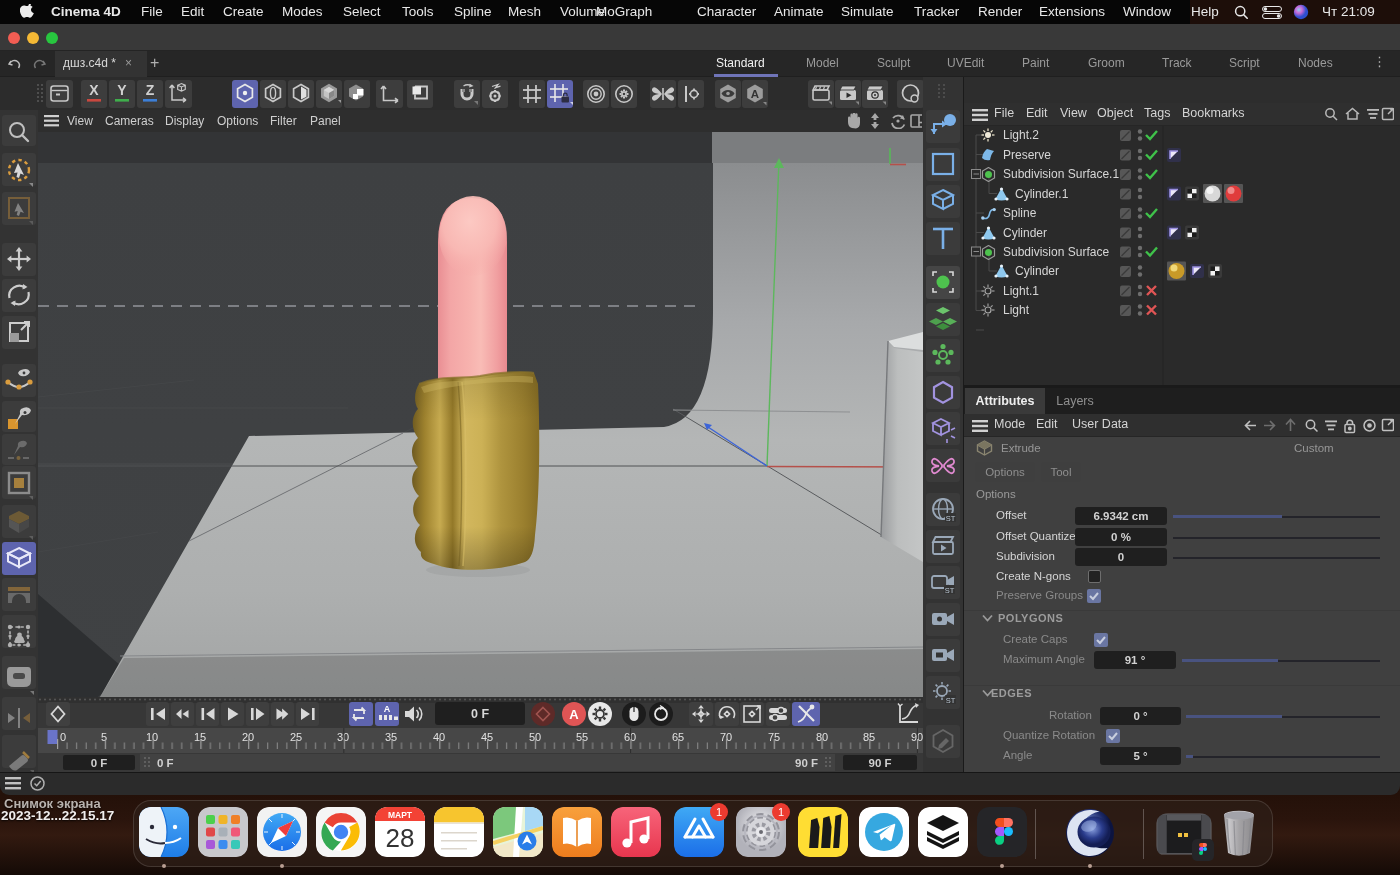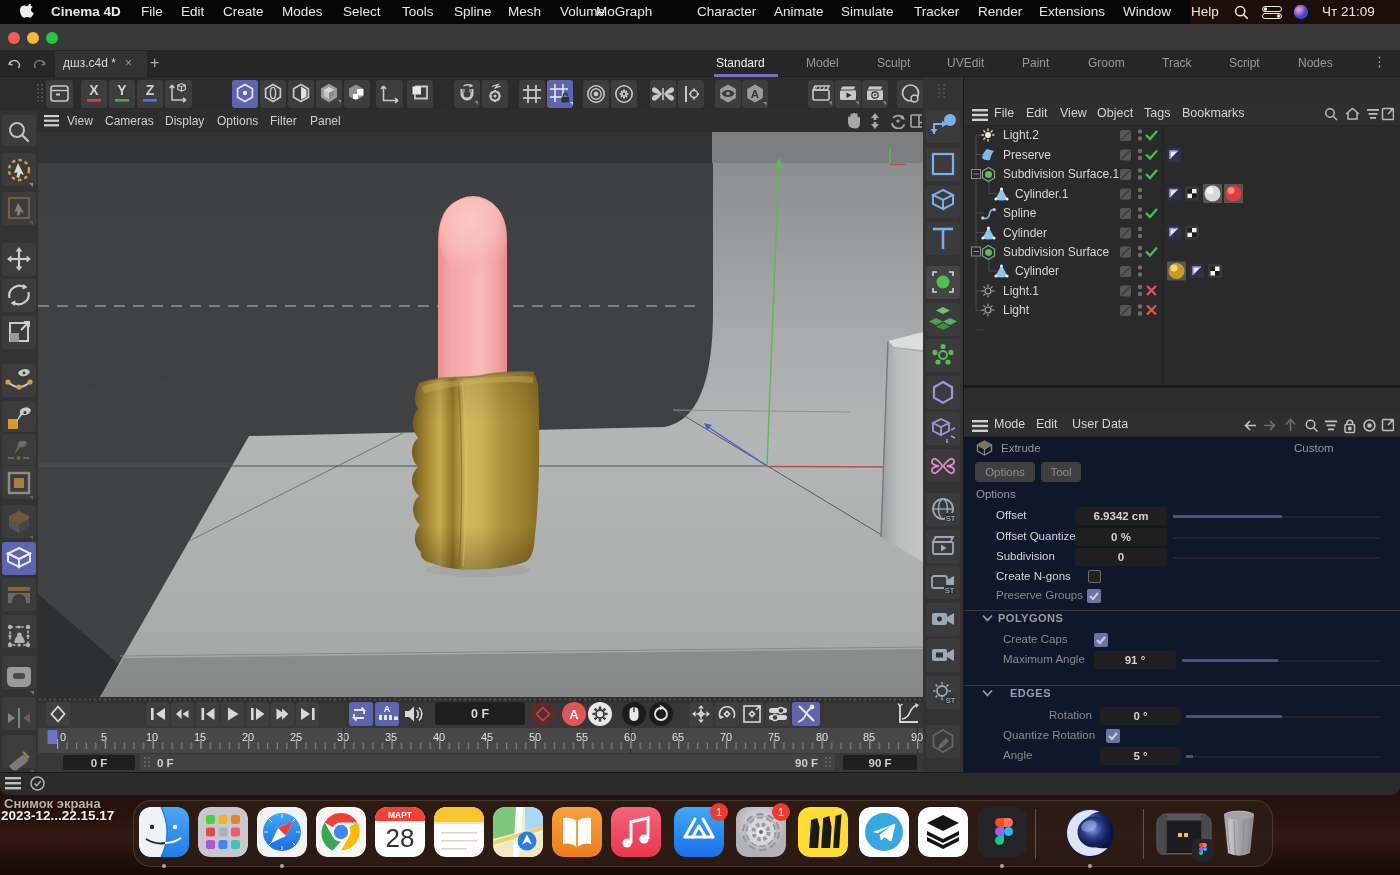--- a/index.html
+++ b/index.html
@@ -1018,20 +1018,24 @@
                     <rect x="2.5" y="2.5" width="4.5" height="4.5" fill="#1c1c1c"></rect>
                     <rect x="7" y="7" width="4.5" height="4.5" fill="#1c1c1c"></rect>
                   </g>
               </g>
             </g>
           </g>
         </svg>
       </div>
     </div>
     <div class="abs" style="left:0;top:308px;width:437px;height:3px;background:#1a1a1a;"></div>
+    <div class="ptabs" style="top:311px;">
+      <div class="ptab-on" style="left:1px;width:80px;">Attributes</div>
+      <div class="ptab-off" style="left:86px;width:50px;">Layers</div>
+    </div>
     <div class="pmenu" style="top:337px;">
       <svg class="abs" style="left:8px;top:6px" width="16" height="12" viewBox="0 0 16 12">
           <g fill="#d0d0d0">
             <rect y="0" width="16" height="2.4"></rect>
             <rect y="4.8" width="16" height="2.4"></rect>
             <rect y="9.6" width="16" height="2.4"></rect>
           </g>
         </svg>
       <span class="abs" style="left:30px;top:3px;">Mode</span>
       <span class="abs" style="left:72px;top:3px;">Edit</span>
@@ -1063,21 +1067,21 @@
         <g stroke="#c0c0c0" stroke-width="1.5" fill="none" transform="translate(119,1)">
             <circle cx="6.5" cy="6.5" r="5.5"></circle>
             <circle cx="6.5" cy="6.5" r="1.6" fill="#c0c0c0"></circle>
           </g>
         <g stroke="#c0c0c0" stroke-width="1.5" fill="none" transform="translate(138,1)">
             <rect x="0.5" y="0.5" width="11" height="11" rx="1"></rect>
             <path d="M6 6 l5 -5 M8 1 h3.5 v3.5"></path>
           </g>
       </svg>
     </div>
-    <div id="attrbody" class="abs" style="left:0;top:360px;width:437px;height:335px;background:#0f172a;font-size:11.5px;color:#8e8e8e;">
+    <div id="attrbody" class="abs" style="left:0;top:360px;width:437px;height:335px;background:#404040;font-size:11.5px;color:#8e8e8e;">
       <svg class="abs" style="left:12px;top:3px" width="17" height="16" viewBox="0 0 17 16">
           <path d="M8.5 1 l7 4 v6 l-7 4 l-7 -4 v-6 Z" fill="none" stroke="#8a8570" stroke-width="1.4"></path>
           <path d="M1.5 5 l7 4 l7 -4 M8.5 9 v6" fill="none" stroke="#8a8570" stroke-width="1.2"></path>
           <path d="M8.5 1 l7 4 l-7 4 l-7 -4 Z" fill="#7a7560"></path>
         </svg>
       <span class="abs" style="left:37px;top:5px;color:#969696;">Extrude</span>
       <span class="abs" style="left:330px;top:5px;color:#969696;">Custom</span>
       <div class="abs" style="left:11px;top:25px;width:60px;height:20px;background:#3f3f3f;border-radius:4px;text-align:center;line-height:20px;color:#8e8e8e;">Options</div>
       <div class="abs" style="left:77px;top:25px;width:40px;height:20px;background:#3f3f3f;border-radius:4px;text-align:center;line-height:20px;color:#8e8e8e;">Tool</div>
       <span class="abs" style="left:12px;top:51px;color:#9a9a9a;">Options</span>
@@ -1114,21 +1118,21 @@
           </svg></div>
       <span class="abs" style="left:39px;top:216px;color:#8a8a8a;">Maximum Angle</span>
       <div class="abs" style="left:130px;top:214px;width:82px;height:18px;background:#1f1f1f;border-radius:3px;text-align:center;line-height:18px;color:#d2d2d2;font-weight:bold;">91 °</div>
       <div class="abs" style="left:218px;top:222.5px;width:198px;height:2px;background:#24242a;"></div>
       <div class="abs" style="left:218px;top:222px;width:96px;height:3px;background:#495380;"></div>
       <div class="abs" style="left:0px;top:248px;width:437px;height:1px;background:#3a3a3a;"></div>
 
       <svg class="abs" style="left:18px;top:252px" width="11" height="8" viewBox="0 0 11 8">
           <path d="M1 1.5 L5.5 6.5 L10 1.5" fill="none" stroke="#9a9a9a" stroke-width="1.8"></path>
         </svg>
-      <span class="abs" style="left:34px;top:250px;color:#9c9c9c;font-weight:bold;font-size:11px;letter-spacing:0.5px;padding-left:12px;">EDGES</span>
+      <span class="abs" style="left:27px;top:250px;color:#9c9c9c;font-weight:bold;font-size:11px;letter-spacing:0.5px;">EDGES</span>
       <span class="abs" style="left:39px;top:272px;color:#8a8a8a;margin-left:46px;">Rotation</span>
       <div class="abs" style="left:136px;top:270px;width:81px;height:18px;background:#1f1f1f;border-radius:3px;text-align:center;line-height:18px;color:#d2d2d2;font-weight:bold;">0 °</div>
       <div class="abs" style="left:222px;top:278.5px;width:194px;height:2px;background:#24242a;"></div>
       <div class="abs" style="left:222px;top:278px;width:96px;height:3px;background:#495380;"></div>
       <span class="abs" style="left:39px;top:292px;color:#8a8a8a;">Quantize Rotation</span>
       <div class="abs" style="left:142px;top:292px;width:14px;height:14px;background:#6a76a2;border-radius:2px;"><svg width="14" height="14" viewBox="0 0 14 14">
             <path d="M3 7 l3 3 l5 -6" stroke="#c8cede" stroke-width="2" fill="none"></path>
           </svg></div>
       <span class="abs" style="left:39px;top:312px;color:#8a8a8a;">Angle</span>
       <div class="abs" style="left:136px;top:310px;width:81px;height:18px;background:#1f1f1f;border-radius:3px;text-align:center;line-height:18px;color:#d2d2d2;font-weight:bold;">5 °</div>

